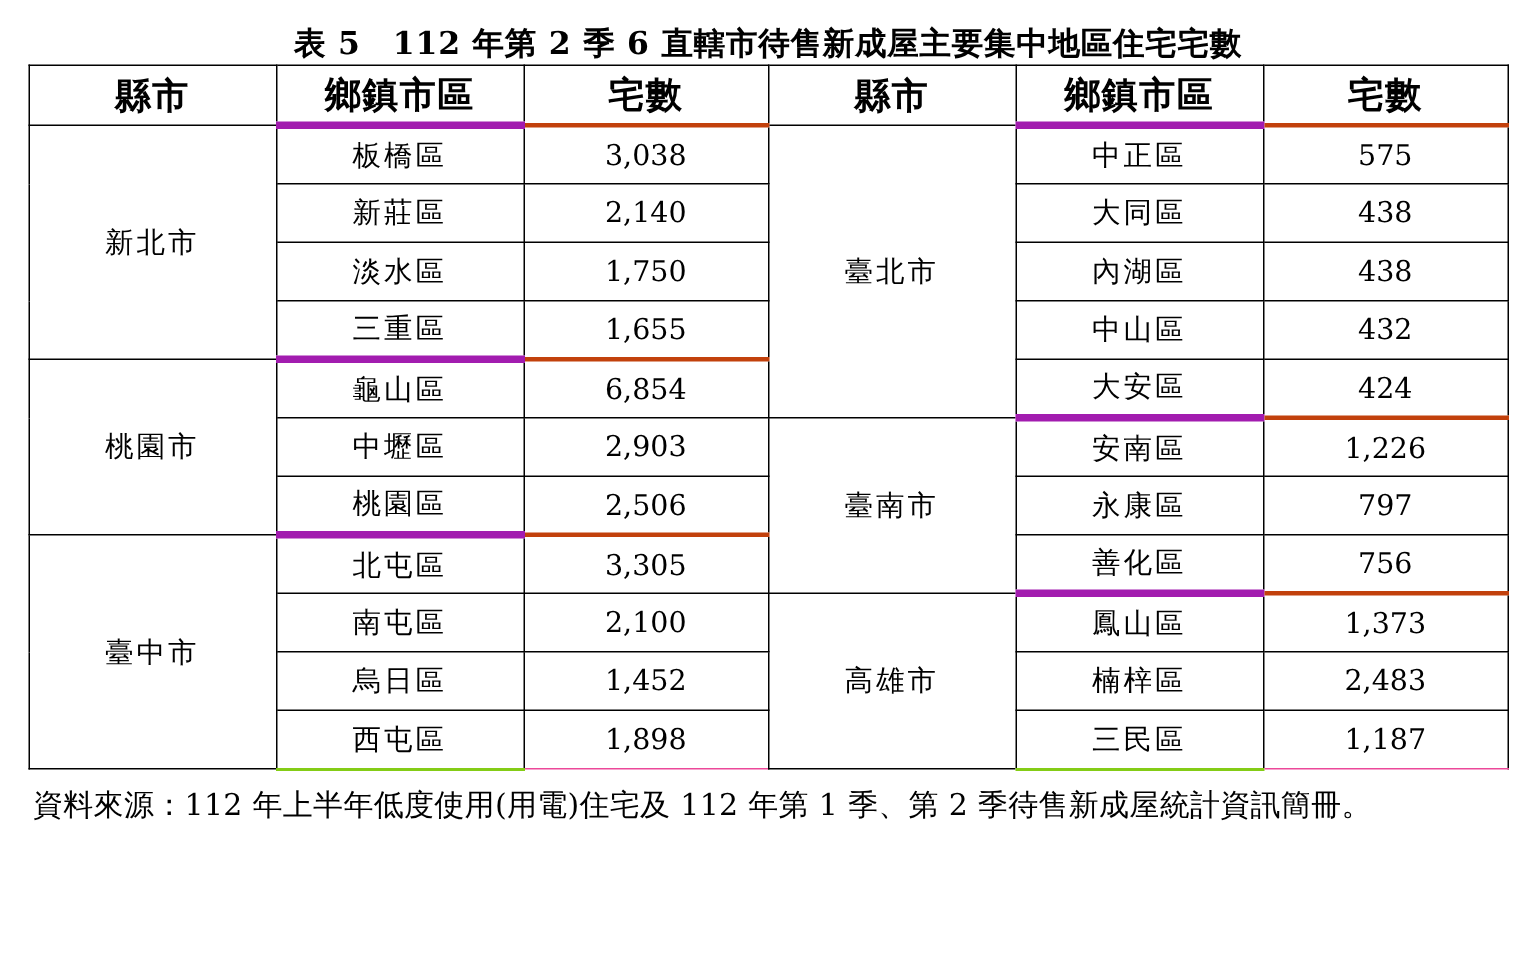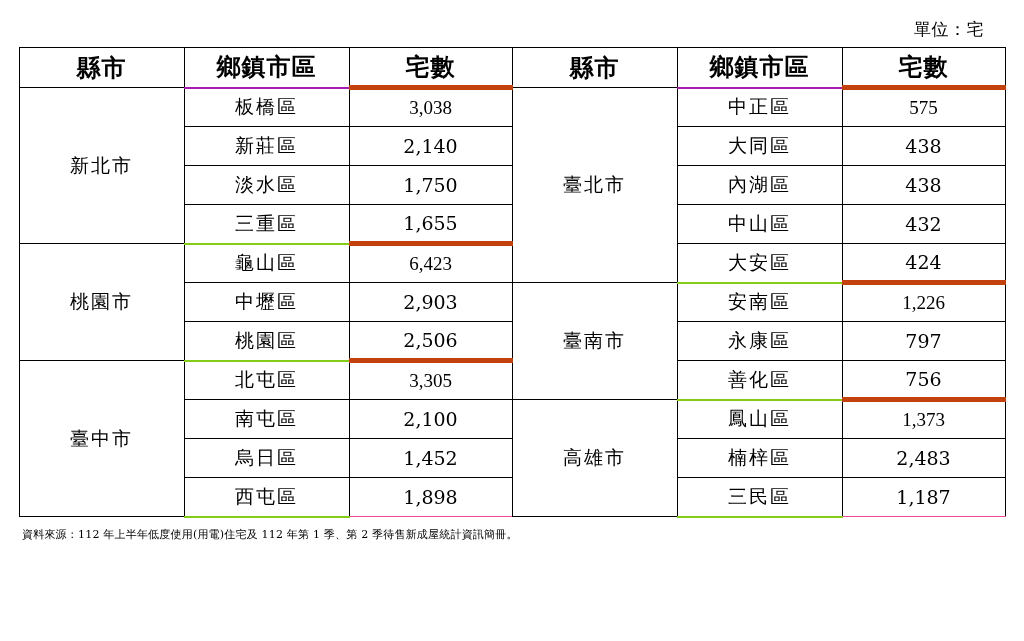--- a/index.html
+++ b/index.html
@@ -66,42 +66,42 @@
   td.county {
     font-size: 21px;
     font-weight: bold;
     letter-spacing: 2px;
   }
   td.district {
     letter-spacing: 2px;
     border-top: 1px dotted #555;
     border-bottom: 1px dotted #555;
   }
-  td.district.first-of-group { border-top: 2px solid #a21caf; }
+  td.district.first-of-group { border-top: 5px solid #a21caf; }
   td.district.last-of-group { border-bottom: 2px solid #84cc16; }
   td.count {
     border-top: 1px dotted #555;
     border-bottom: 1px dotted #555;
     font-size: 19px;
   }
-  td.count.first-of-group { border-top: 5px solid #c2410c; font-family: Liberation Serif, serif; }
+  td.count.first-of-group { border-top: 3px solid #c2410c; }
   td.count.last-of-group { border-bottom: 1px solid #ec4899; }
   .source {
-    font-size: 11px;
+    font-size: 20px;
     margin: 9px 0 0 4px;
     letter-spacing: 0.2px;
   }
 </style>
 </head>
 <body>
 
 <div class="page">
 
+  <div class="title">表 5　112 年第 2 季 6 直轄市待售新成屋主要集中地區住宅宅數</div>
 
-  <div class="unit-line">單位：宅</div>
 
   <table class="main">
     <colgroup>
       <col class="col-county">
         <col class="col-district">
         <col class="col-count">
       <col class="col-county">
         <col class="col-district">
         <col class="col-count">
     </colgroup>
@@ -138,21 +138,21 @@
         </tr>
         <tr>
           <td class="district last-of-group">三重區</td>
           <td class="count last-of-group">1,655</td>
           <td class="district">中山區</td>
           <td class="count">432</td>
         </tr>
         <tr>
           <td class="county" rowspan="3">桃園市</td>
           <td class="district first-of-group">龜山區</td>
-          <td class="count first-of-group">6,423</td>
+          <td class="count first-of-group">6,854</td>
           <td class="district last-of-group">大安區</td>
           <td class="count last-of-group">424</td>
         </tr>
         <tr>
           <td class="district">中壢區</td>
           <td class="count">2,903</td>
           <td class="county" rowspan="3">臺南市</td>
           <td class="district first-of-group">安南區</td>
           <td class="count first-of-group">1,226</td>
         </tr>

